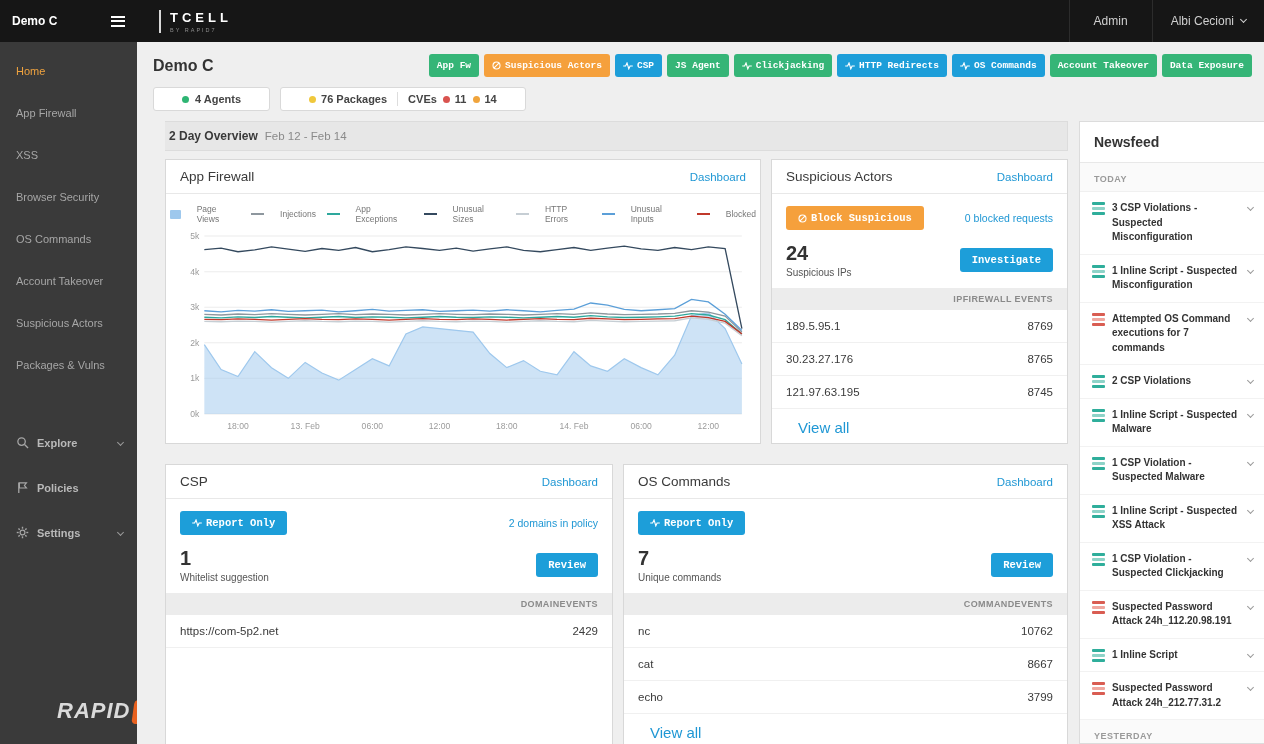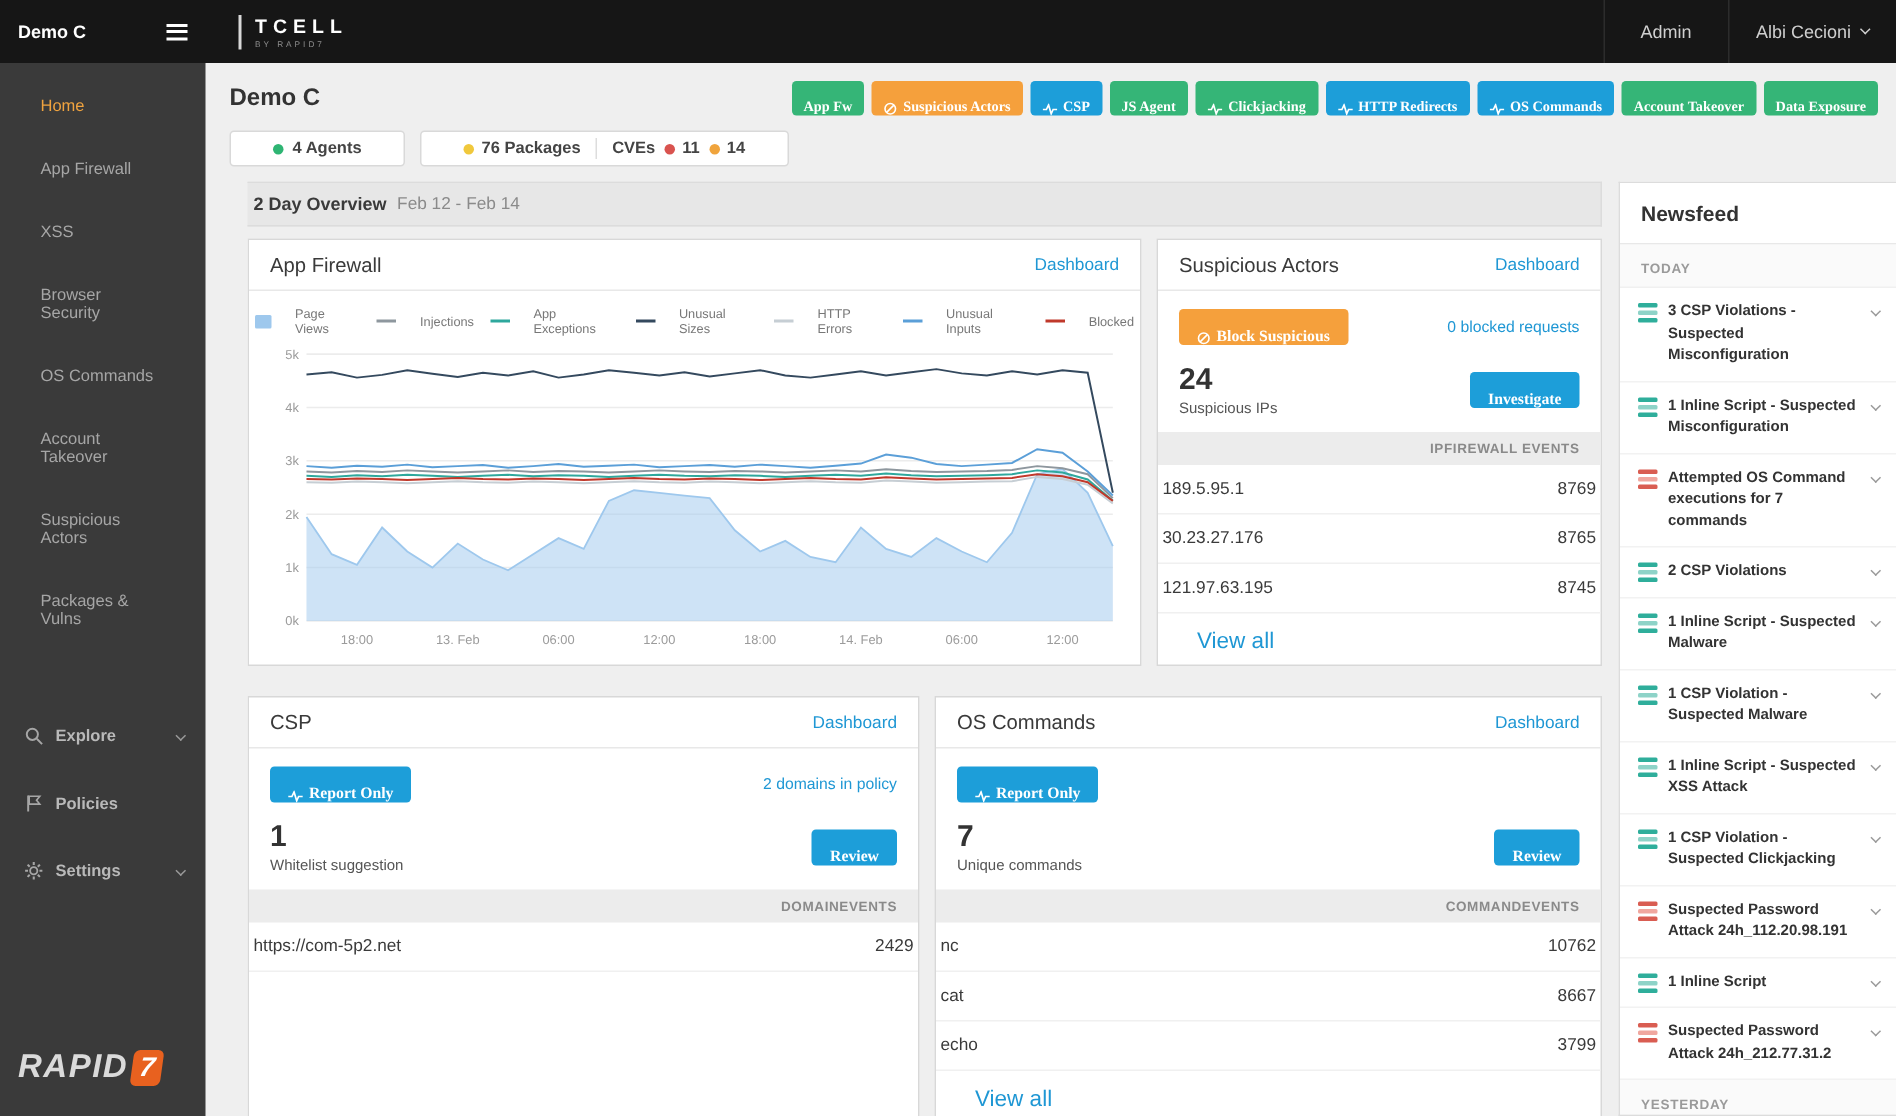--- a/index.html
+++ b/index.html
@@ -22,38 +22,38 @@
   .chev { width:5px; height:5px; border-right:1.5px solid currentColor; border-bottom:1.5px solid currentColor; transform:rotate(45deg); display:inline-block; }
   .chev-white { color:#cfcfcf; margin-top:-3px; }
   .chev-gray { color:#9a9a9a; }
 
   
   .body-row { display:flex; height:702px; }
 
   
   .sidebar { width:137px; min-width:137px; background:#3a3a3a; display:flex; flex-direction:column; overflow:hidden; }
   #sidebar-primary { padding-top:8px; }
-  .side-item { padding:15px 27px; font-size:11px; color:#a6a6a6; cursor:pointer; }
+  .side-item { padding:15px 16px; font-size:11px; color:#a6a6a6; cursor:pointer; }
   .side-item.active { color:#f0a33f; }
   #sidebar-secondary { margin-top:34px; }
   .side-sec { display:flex; align-items:center; gap:8px; padding:16px 14px 16px 16px; }
   .side-icn { color:#a6a6a6; display:inline-flex; }
   .side-lab { font-size:11px; color:#b9b9b9; font-weight:bold; }
   .side-sec .chev { margin-left:auto; }
-  .r7-logo { margin-top:auto; padding:14px 12px 20px; display:flex; align-items:flex-end; }
+  .r7-logo { margin-top:auto; padding:14px 12px 20px; display:flex; align-items:flex-end;margin-left:45px; }
   .r7-text { font-style:italic; font-weight:bold; font-size:22px; color:#dadada; letter-spacing:1px; }
   .r7-seven { background:#e8611f; color:#fff; font-style:italic; font-weight:bold; font-size:18px; padding:1px 5px 2px; border-radius:4px; transform:skewX(-8deg); display:inline-block; margin-left:3px; }
 
   
   .main { flex:1; display:flex; flex-direction:column; overflow:hidden; }
   .page-head { display:flex; align-items:center; justify-content:space-between; padding:12px 12px 8px 16px; }
   .page-title { font-size:16px; font-weight:bold; color:#333; }
   .head-buttons { display:flex; gap:5px; flex-wrap:nowrap; }
 
-  .btn { border:none; border-radius:3px; color:#fff; font-family:Liberation Serif, serif; cursor:pointer; display:inline-flex; align-items:flex-end; gap:4px; white-space:nowrap; }
+  .btn { border:none; border-radius:3px; color:#fff; font-family:Liberation Mono, monospace; cursor:pointer; display:inline-flex; align-items:center; gap:4px; white-space:nowrap; }
   .btn-xs { height:23px; padding:0 8px; font-size:9.5px; font-weight:bold; }
   .btn-sm { height:24px; padding:0 12px; font-size:10.5px; font-weight:bold; }
   .btn-green { background:#35b577; }
   .btn-blue { background:#1d9ed9; }
   .btn-orange { background:#f5a03c; }
   .icn { display:inline-flex; align-items:center; }
 
   .chips-row { display:flex; gap:10px; padding:2px 16px 10px; align-items:center; }
   .chip { background:#fff; border:1px solid #d9d9d9; border-radius:3px; height:24px; display:inline-flex; align-items:center; gap:6px; padding:0 28px; font-size:11px; font-weight:bold; color:#444; cursor:pointer; }
   .chip-seg { display:inline-flex; align-items:center; gap:5px; }
@@ -88,21 +88,21 @@
   .chart-wrap { padding:4px 8px 0; }
   svg text { font-family:"Liberation Sans", sans-serif; }
 
   .card-actions { display:flex; align-items:center; justify-content:space-between; padding:12px 14px 6px; }
   .mini-link { font-size:10.5px; color:#1f97d4; cursor:pointer; text-decoration:none; }
   .metric-row { display:flex; align-items:center; justify-content:space-between; padding:6px 14px 10px; }
   .metric-num { font-size:20px; font-weight:bold; color:#333; }
   .metric-label { font-size:10px; color:#555; margin-top:2px; }
 
   .tbl-head { display:flex; justify-content:flex-end; background:#ececec; padding:6px 14px; font-size:9px; font-weight:bold; color:#8a8a8a; letter-spacing:.4px; }
-  .tbl-row { display:flex; justify-content:space-between; padding:10px 3px; font-size:11.5px; color:#3a3a3a; border-bottom:1px solid #f0f0f0; cursor:pointer; }
+  .tbl-row { display:flex; justify-content:space-between; padding:10px 14px; font-size:11.5px; color:#3a3a3a; border-bottom:1px solid #f0f0f0; cursor:pointer; }
   .view-all { display:block; padding:10px 26px; font-size:15px; color:#1f97d4; cursor:pointer; text-decoration:none; }
 
   
   .newsfeed { flex:1; background:#fff; border:1px solid #dcdcdc; border-right:none; display:flex; flex-direction:column; overflow:hidden; }
   .nf-head { font-size:14px; font-weight:bold; color:#333; padding:12px 14px; border-bottom:1px solid #e8e8e8; }
   #nf-body { overflow:hidden; }
   .nf-section { font-size:9px; font-weight:bold; color:#9a9a9a; letter-spacing:.5px; padding:11px 14px 7px; background:#fafafa; border-bottom:1px solid #f0f0f0; }
   .nf-item { display:flex; align-items:flex-start; gap:7px; padding:9px 8px 9px 12px; border-bottom:1px solid #f2f2f2; cursor:pointer; }
   .nf-icn { width:13px; min-width:13px; height:13px; display:flex; flex-direction:column; justify-content:space-between; margin-top:1px; }
   .nf-icn i { display:block; height:3px; border-radius:1px; width:100%; }

